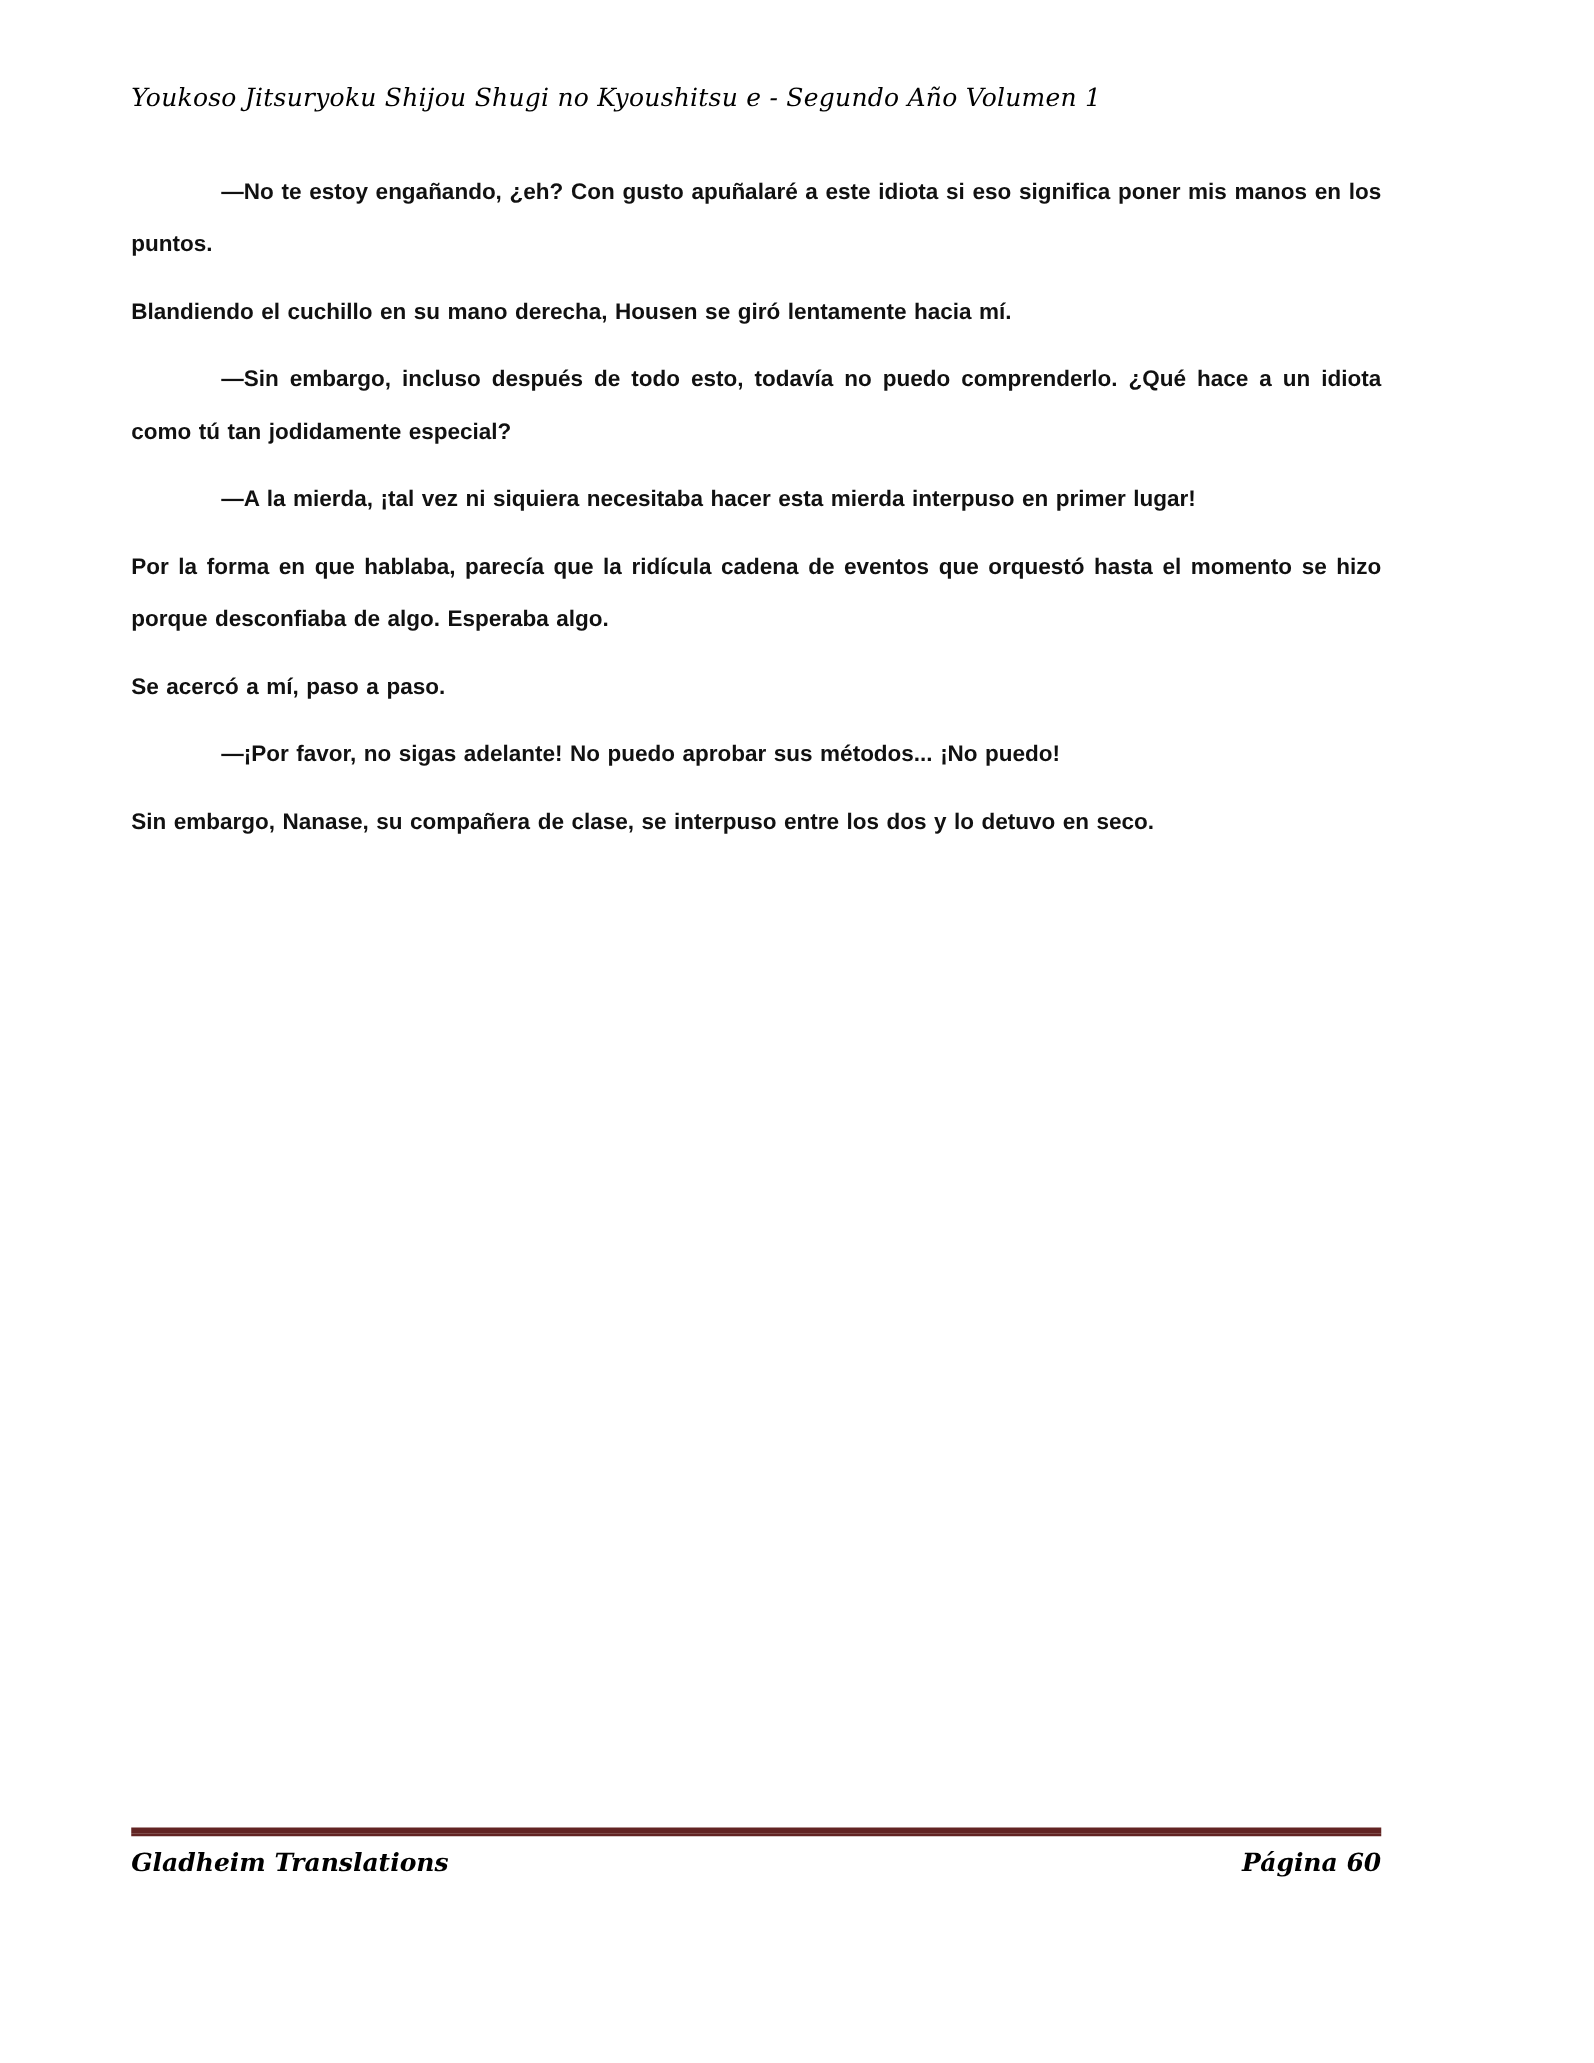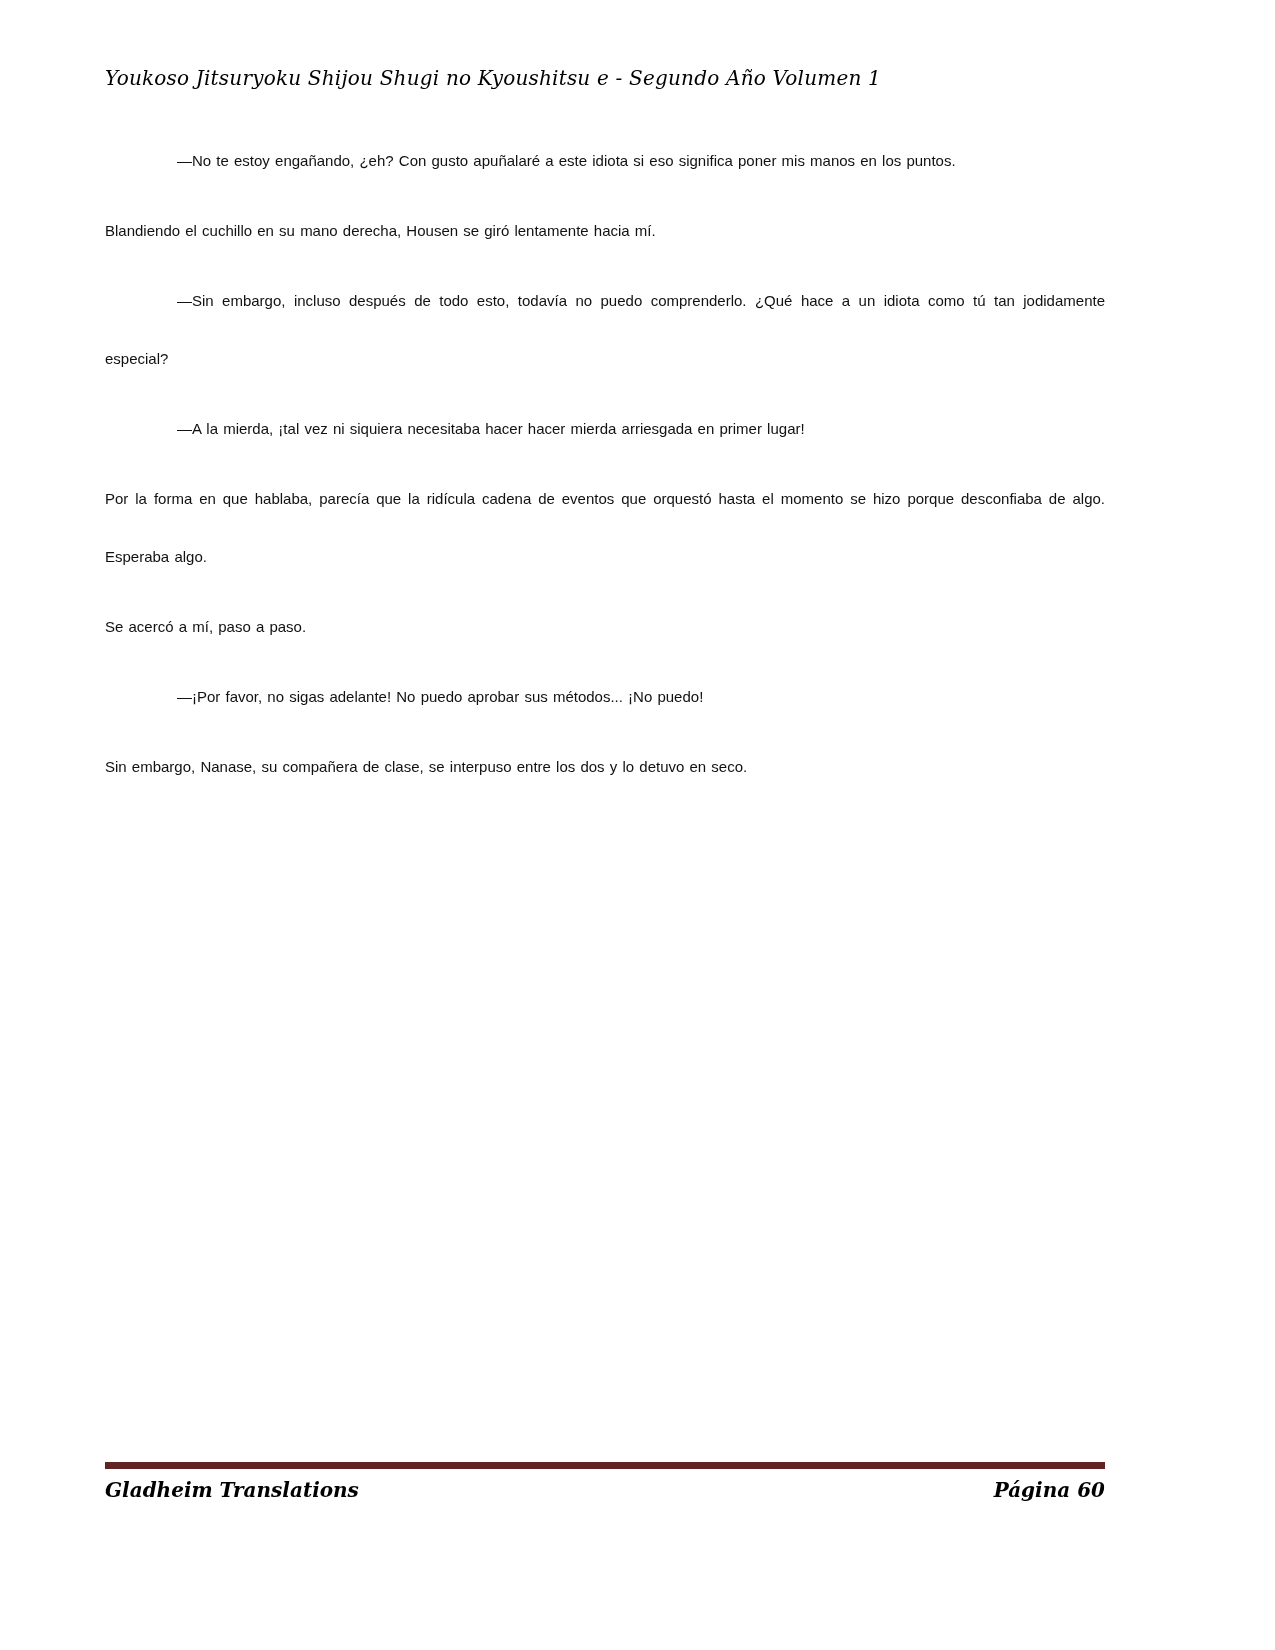--- a/index.html
+++ b/index.html
@@ -26,26 +26,27 @@
     letter-spacing: 0.2px;
     color: #000000;
   }
   .doc-body {
     position: absolute;
     top: 132px;
     left: 105px;
     right: 170px;
   }
   .para {
-    font-size: 15px;
-    line-height: 58px;
+    font-size: 18px;
+    line-height: 42px;
     text-align: justify;
     text-align-last: left;
     margin-bottom: 12px;
     word-spacing: 1px;
+    font-weight: bold;
   }
   .para.dialogue { text-indent: 72px; }
   .doc-footer {
     position: absolute;
     left: 105px;
     right: 170px;
     bottom: 148px;
   }
   .footer-rule {
     height: 3px;
@@ -69,21 +70,21 @@
 <body>
 
 <div class="page">
 
   <div class="doc-header">Youkoso Jitsuryoku Shijou Shugi no Kyoushitsu e - Segundo Año Volumen 1</div>
 
   <div class="doc-body">
     <div class="para dialogue">—No te estoy engañando, ¿eh? Con gusto apuñalaré a este idiota si eso significa poner mis manos en los puntos.</div>
     <div class="para">Blandiendo el cuchillo en su mano derecha, Housen se giró lentamente hacia mí.</div>
     <div class="para dialogue">—Sin embargo, incluso después de todo esto, todavía no puedo comprenderlo. ¿Qué hace a un idiota como tú tan jodidamente especial?</div>
-    <div class="para dialogue">—A la mierda, ¡tal vez ni siquiera necesitaba hacer hacer mierda arriesgada en primer lugar!</div>
+    <div class="para dialogue">—A la mierda, ¡tal vez ni siquiera necesitaba hacer esta mierda interpuso en primer lugar!</div>
     <div class="para">Por la forma en que hablaba, parecía que la ridícula cadena de eventos que orquestó hasta el momento se hizo porque desconfiaba de algo. Esperaba algo.</div>
     <div class="para">Se acercó a mí, paso a paso.</div>
     <div class="para dialogue">—¡Por favor, no sigas adelante! No puedo aprobar sus métodos... ¡No puedo!</div>
     <div class="para">Sin embargo, Nanase, su compañera de clase, se interpuso entre los dos y lo detuvo en seco.</div>
   </div>
 
   <div class="doc-footer">
     <div class="footer-rule"></div>
     <div class="footer-row">
       <span>Gladheim Translations</span>

